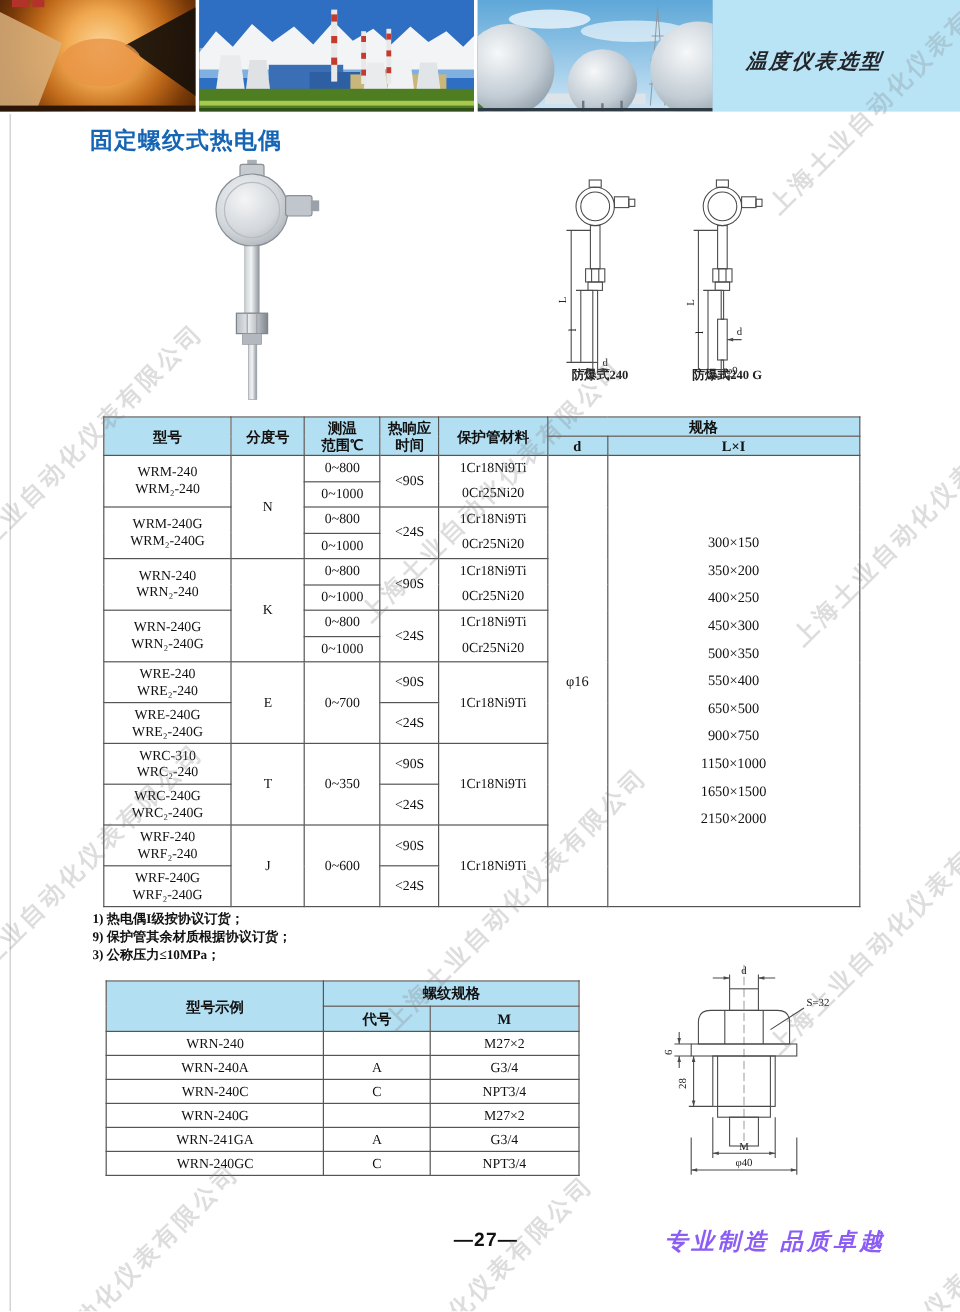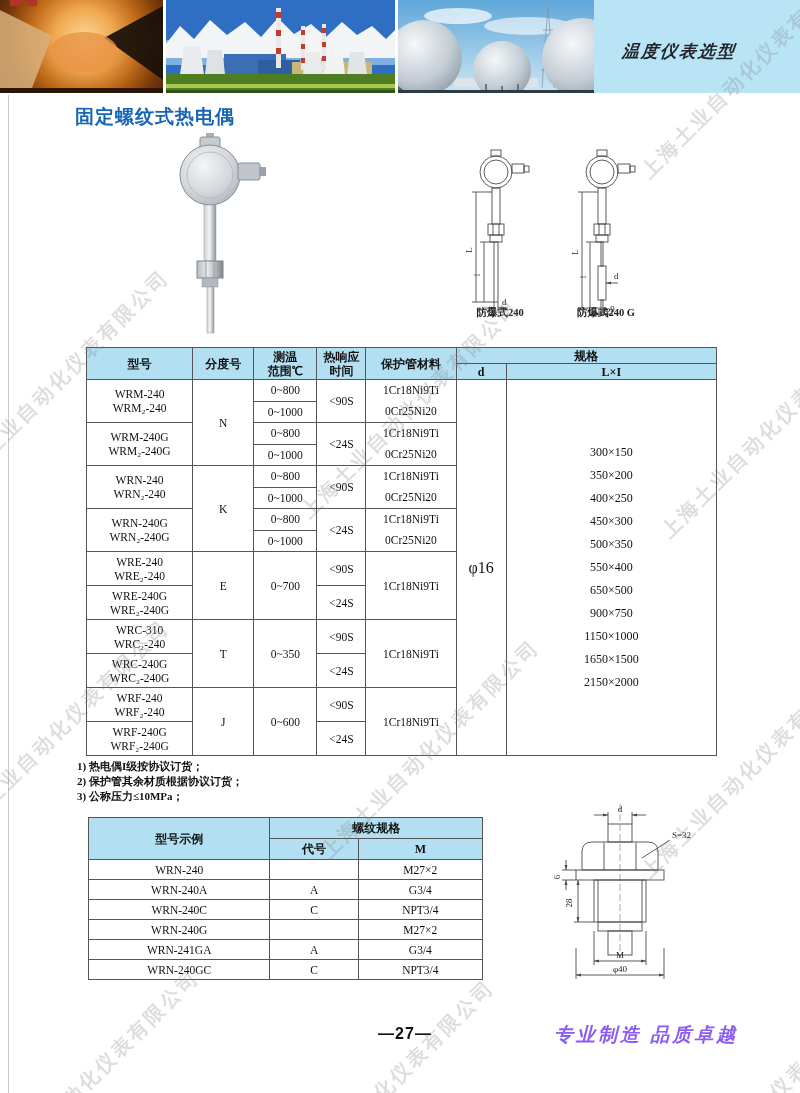--- a/index.html
+++ b/index.html
@@ -38,21 +38,21 @@
 
   
   table{border-collapse:collapse;table-layout:fixed;position:absolute;}
   th,td{border:1px solid #555;text-align:center;vertical-align:middle;padding:0;
         white-space:pre-line;overflow:hidden;}
   th{background:#b3dff2;font:bold 12px "Liberation Serif",serif;line-height:14px;}
   td{font:11.5px "Liberation Serif",serif;line-height:14px;}
   .spec-table{left:86px;top:347px;width:631px;}
   .spec-table td.mat2{line-height:21px;}
   .spec-table td.lxi{line-height:23px;font-size:12px;}
-  .spec-table td.dcell{font-size:16px;}
+  .spec-table td.dcell{font-size:12px;}
   .thread-table{left:88px;top:817px;width:395px;}
   .thread-table td{height:19px;}
 
   
   .notes{position:absolute;left:77px;top:759px;font:bold 11px "Liberation Serif",serif;
      line-height:15px;color:#111;}
   .page-number{position:absolute;left:360px;top:1025px;width:90px;text-align:center;
      font:bold 16px "Liberation Sans",sans-serif;letter-spacing:1px;}
   .slogan{position:absolute;left:554px;top:1022px;font:italic bold 19px "Liberation Sans",sans-serif;
      color:#8b5cf6;letter-spacing:3px;}
@@ -382,21 +382,21 @@
         <tr style="height: 34px;">
           <td>WRF-240G
 WRF₂-240G</td>
           <td>&lt;24S</td>
         </tr>
       </tbody>
   </table>
 
   <div class="notes">
     <div>1) 热电偶I级按协议订货；</div>
-    <div>2) 保护管其余材质根据协议订货；</div>
+    <div>9) 保护管其余材质根据协议订货；</div>
     <div>3) 公称压力≤10MPa；</div>
   </div>
 
   <table class="thread-table">
     <colgroup>
         <col style="width:181px">
         <col style="width:88px">
         <col style="width:124px">
       </colgroup>
     <thead>

